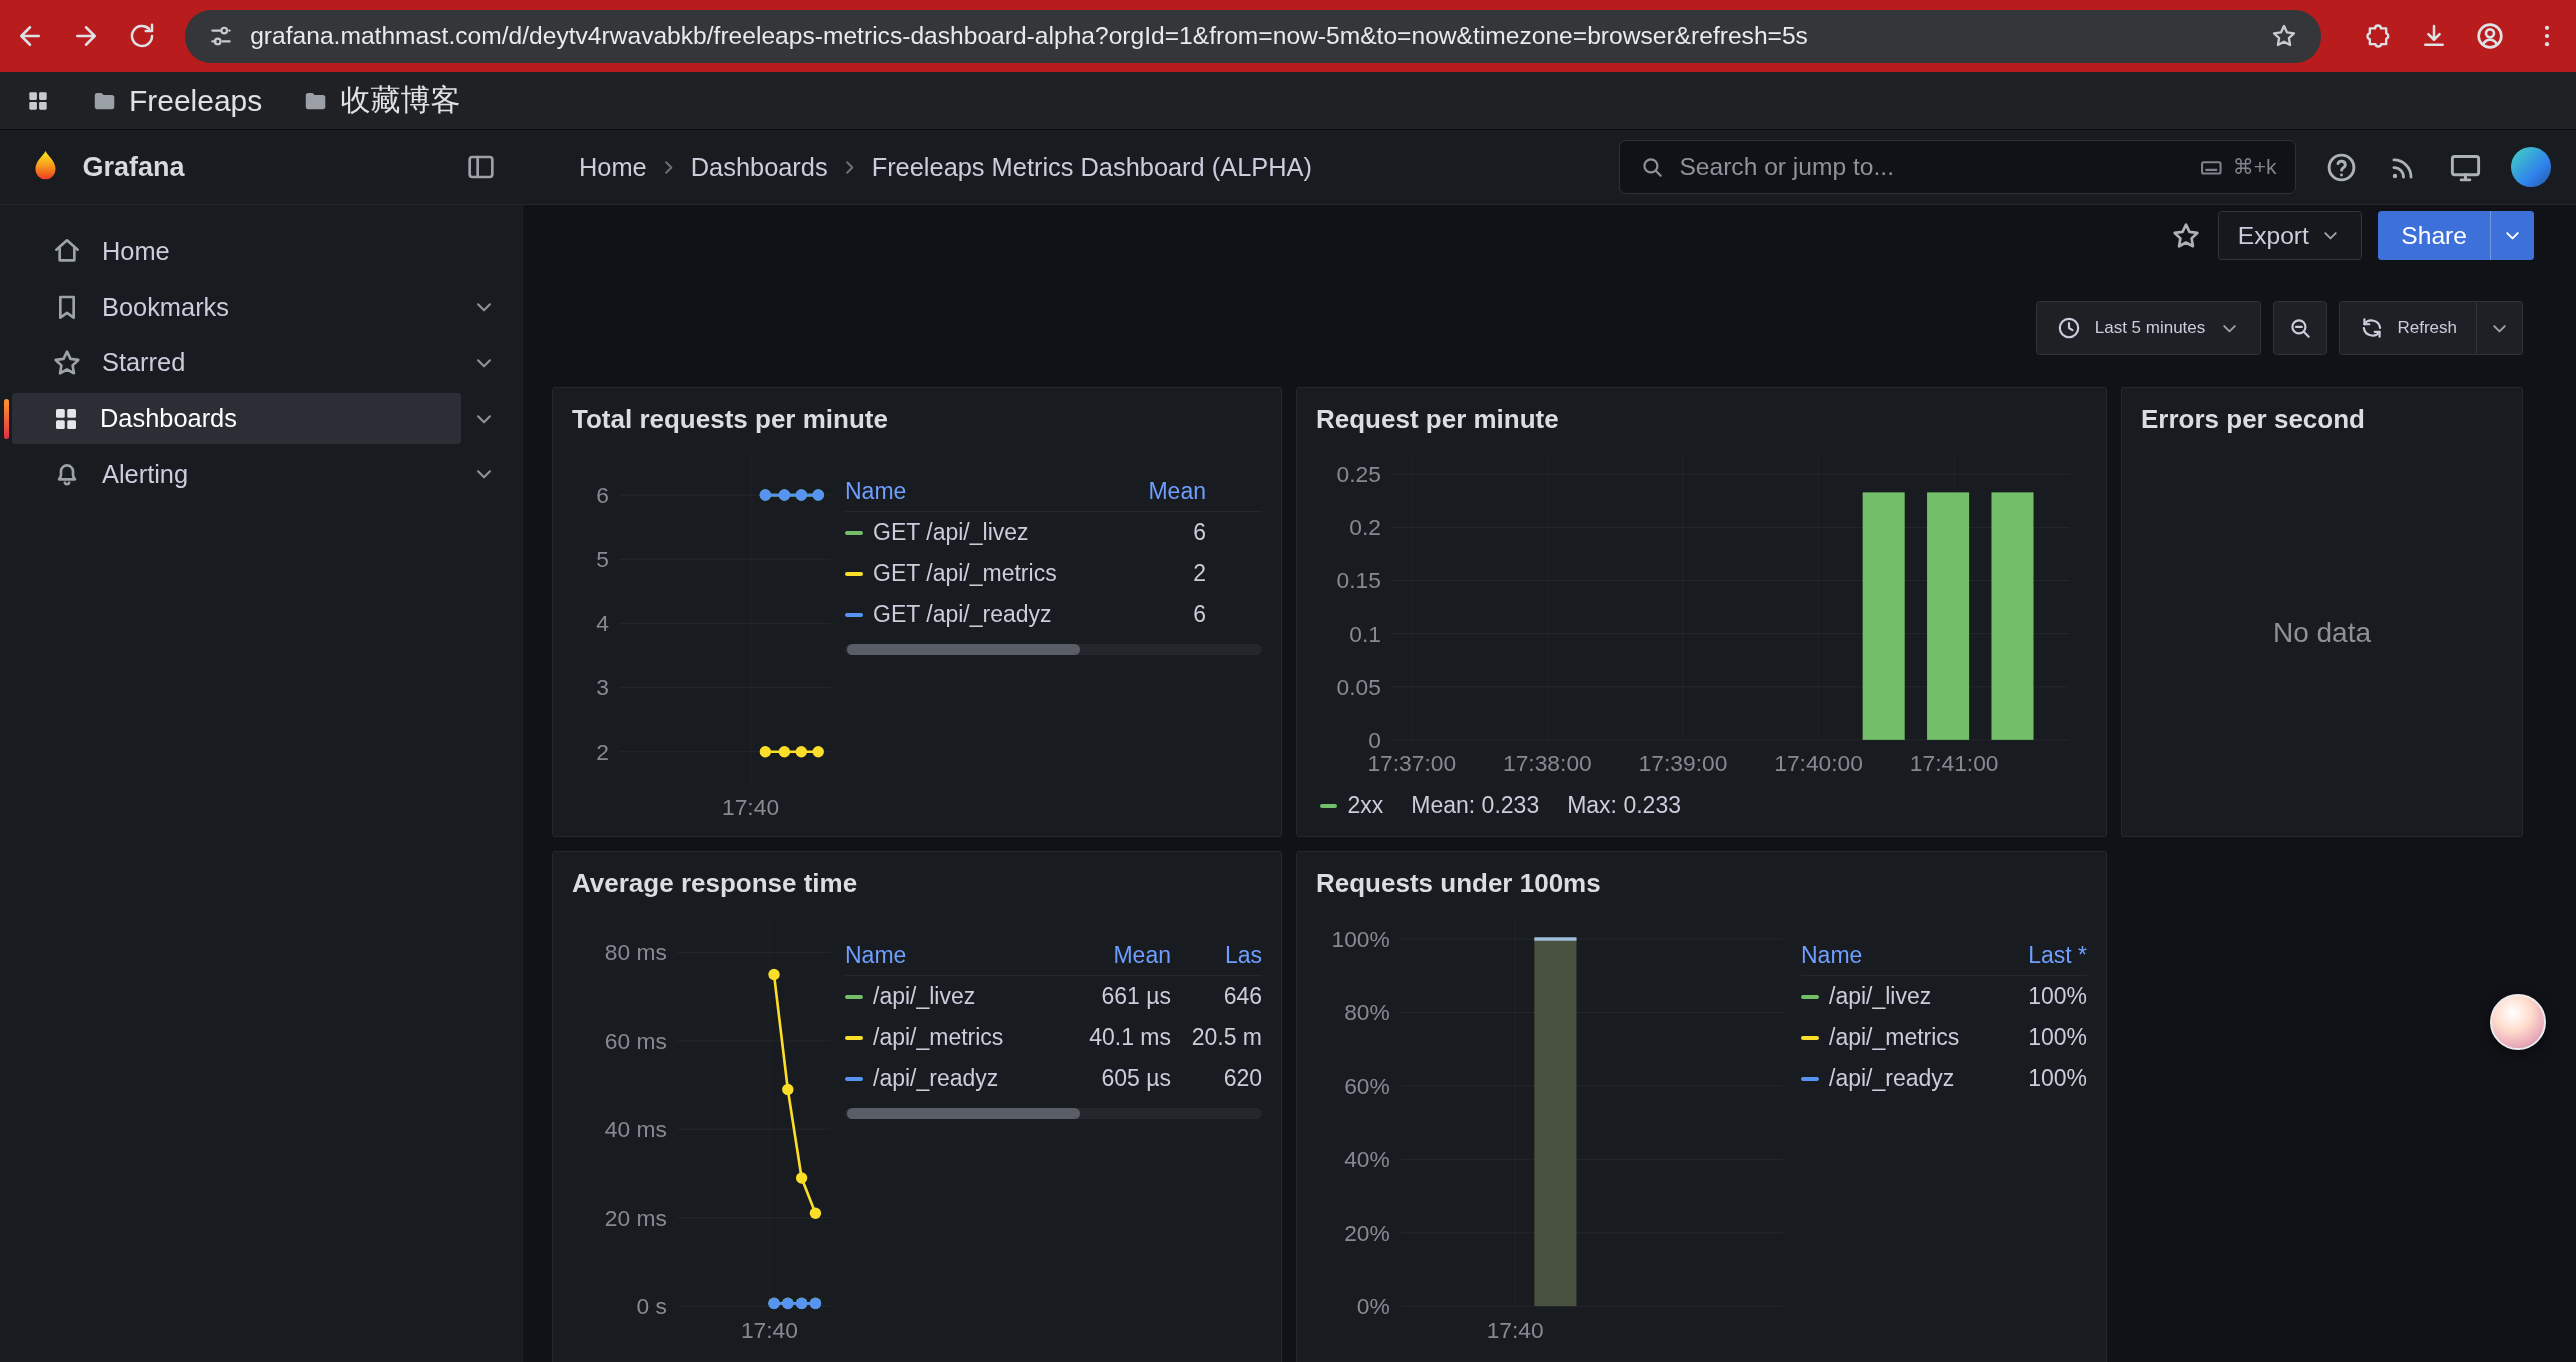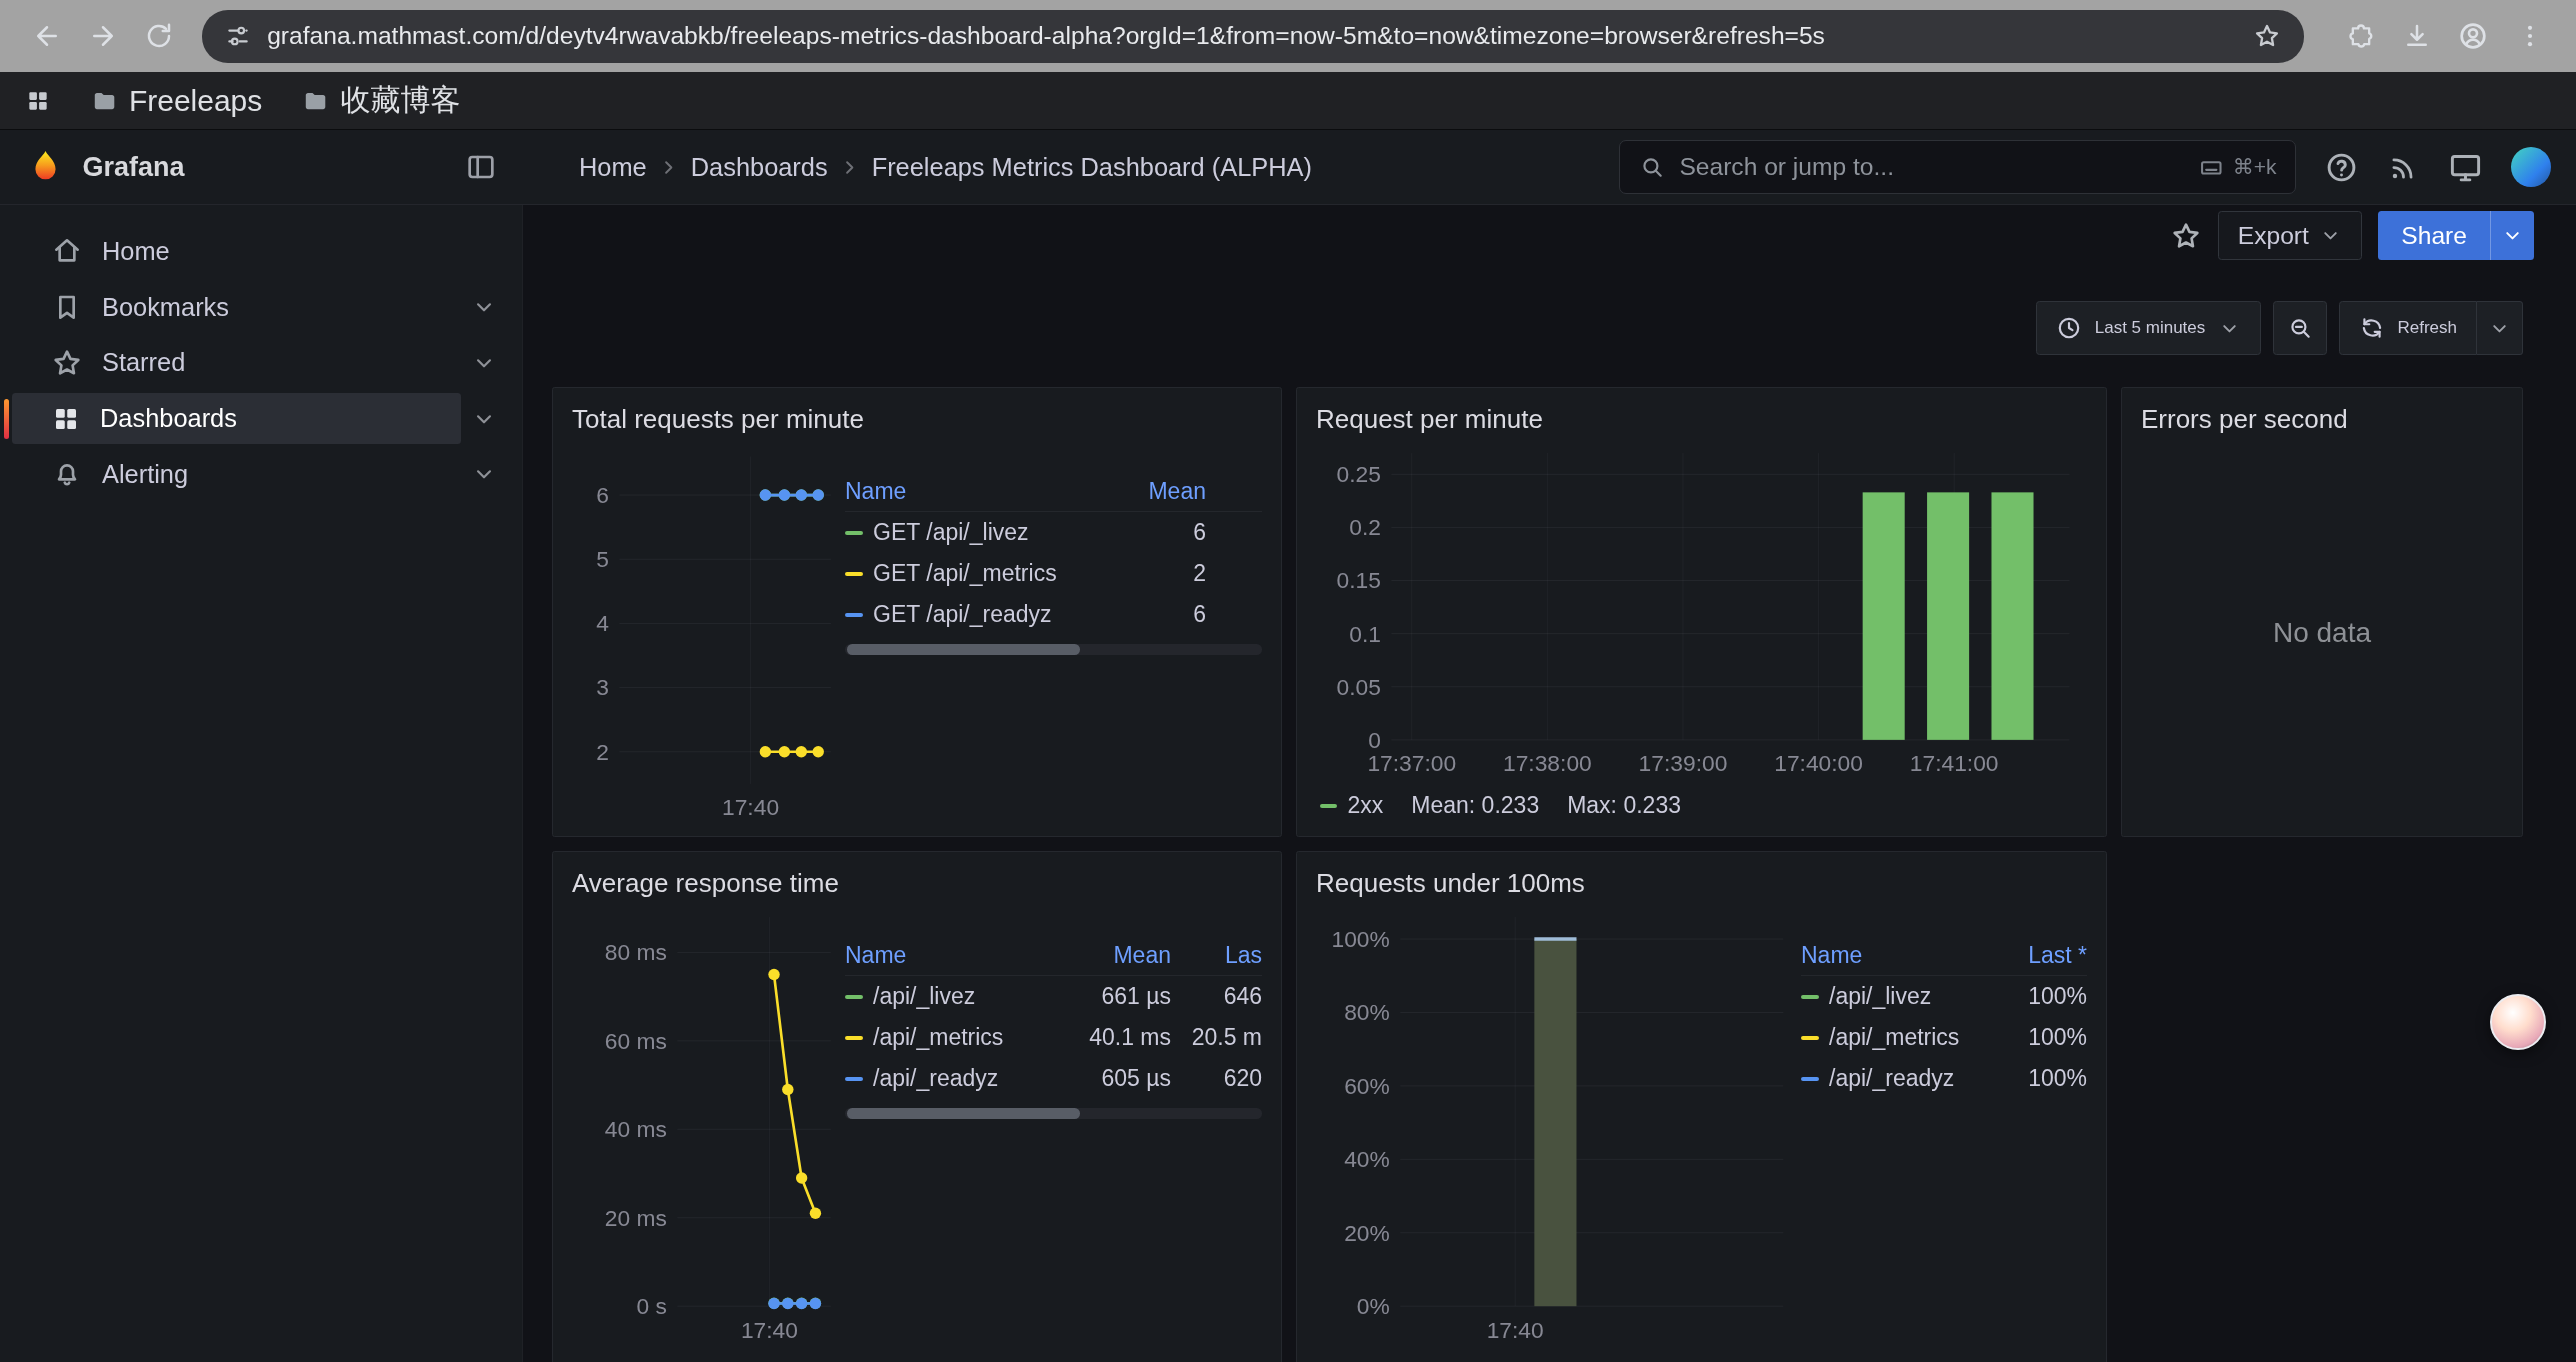--- a/index.html
+++ b/index.html
@@ -3,21 +3,21 @@
 <meta charset="utf-8">
 <style>
   *{margin:0;padding:0;box-sizing:border-box}
   html,body{width:2576px;height:1363px;overflow:hidden;background:#111217;
     font-family:"Liberation Sans","DejaVu Sans",sans-serif;color:#ccccdc}
   button{border:none;background:none;font-family:inherit;color:inherit;cursor:pointer}
   svg.s{fill:none;stroke:currentColor;stroke-width:2;stroke-linecap:round;stroke-linejoin:round}
   svg.f{fill:currentColor;stroke:none}
 
   
-  .browser-toolbar{height:72px;background:#a3a3a3;display:flex;align-items:center;padding:0 21px;gap:5.3px}
+  .browser-toolbar{height:72px;background:#b91c1c;display:flex;align-items:center;padding:0 4px;gap:5.3px}
   .nav-btn{width:51px;height:51px;border-radius:50%;display:flex;align-items:center;justify-content:center;color:#dee1e6;flex:none}
   .url-pill{flex:1;height:53px;background:#35363a;border-radius:26px;display:flex;align-items:center;
     padding:0 23px;gap:16px;margin:0 26px 0 12.3px;color:#c8cbd0;min-width:0}
   .url-text{font-size:24.6px;color:#e8eaed;white-space:nowrap;overflow:hidden;flex:1}
   .bookmarks-bar{height:58px;background:#202124;display:flex;align-items:center;padding:0 24.6px;gap:40px;
     border-bottom:0.9px solid #0b0c0e}
   .bookmark-item{display:flex;align-items:center;gap:12.3px;color:#dfe1e5;font-size:30px}
 
   
   .gf-header{height:75px;background:#181b1f;border-bottom:0.9px solid #24262c;display:flex;align-items:center;padding-right:24.6px}
@@ -65,21 +65,21 @@
     border:0.9px solid #2f333a;border-radius:3.5px;color:#ccccdc;font-size:17px}
   .tool-btn.square{width:54px;padding:0;justify-content:center}
   .split-btn{display:flex}
   .split-btn .left{border-radius:3.5px 0 0 3.5px}
   .split-btn .caret{border-radius:0 3.5px 3.5px 0;border-left:none;width:46px;padding:0;justify-content:center}
   .tool-chev{color:#9da0a8;display:flex}
 
   
   .grid{display:grid;grid-template-columns:730px 811px 1fr;grid-template-rows:450px 614px;gap:14px}
   .panel{background:#181b1f;border:0.9px solid #25282e;border-radius:2.6px;padding:12.3px 19px 10.5px;overflow:hidden}
-  .panel-title{font-size:26px;font-weight:400;color:#dcdce3;height:39px;line-height:33px;text-align:left;width:100%}
+  .panel-title{font-size:26px;font-weight:700;color:#dcdce3;height:39px;line-height:33px;text-align:left;width:100%}
   .panel-body{display:flex}
   .r1 .panel-body{height:387px}
   .r2 .panel-body{height:491px}
   .panel-body.column{flex-direction:column}
   .panel-body.center{align-items:center;justify-content:center}
   .chart{flex:1;min-width:0;position:relative}
   .r2 .chart{height:447px;flex:1}
   .chart text{font-family:"Liberation Sans","DejaVu Sans",sans-serif}
   .no-data{color:#8e9196;font-size:28px}
 

